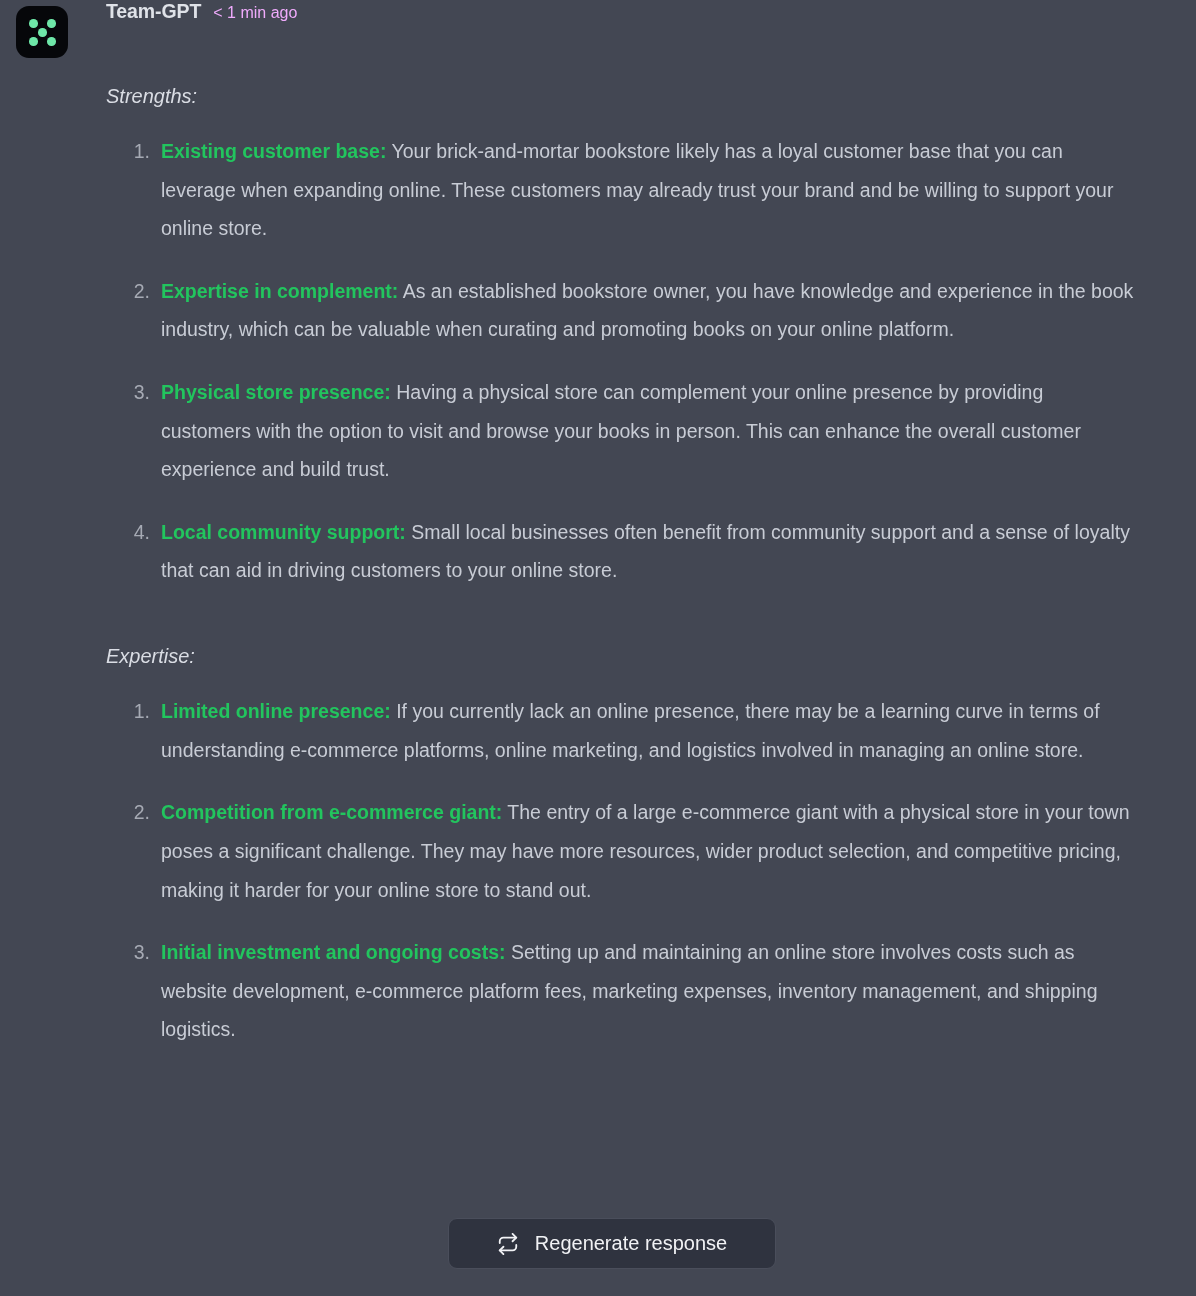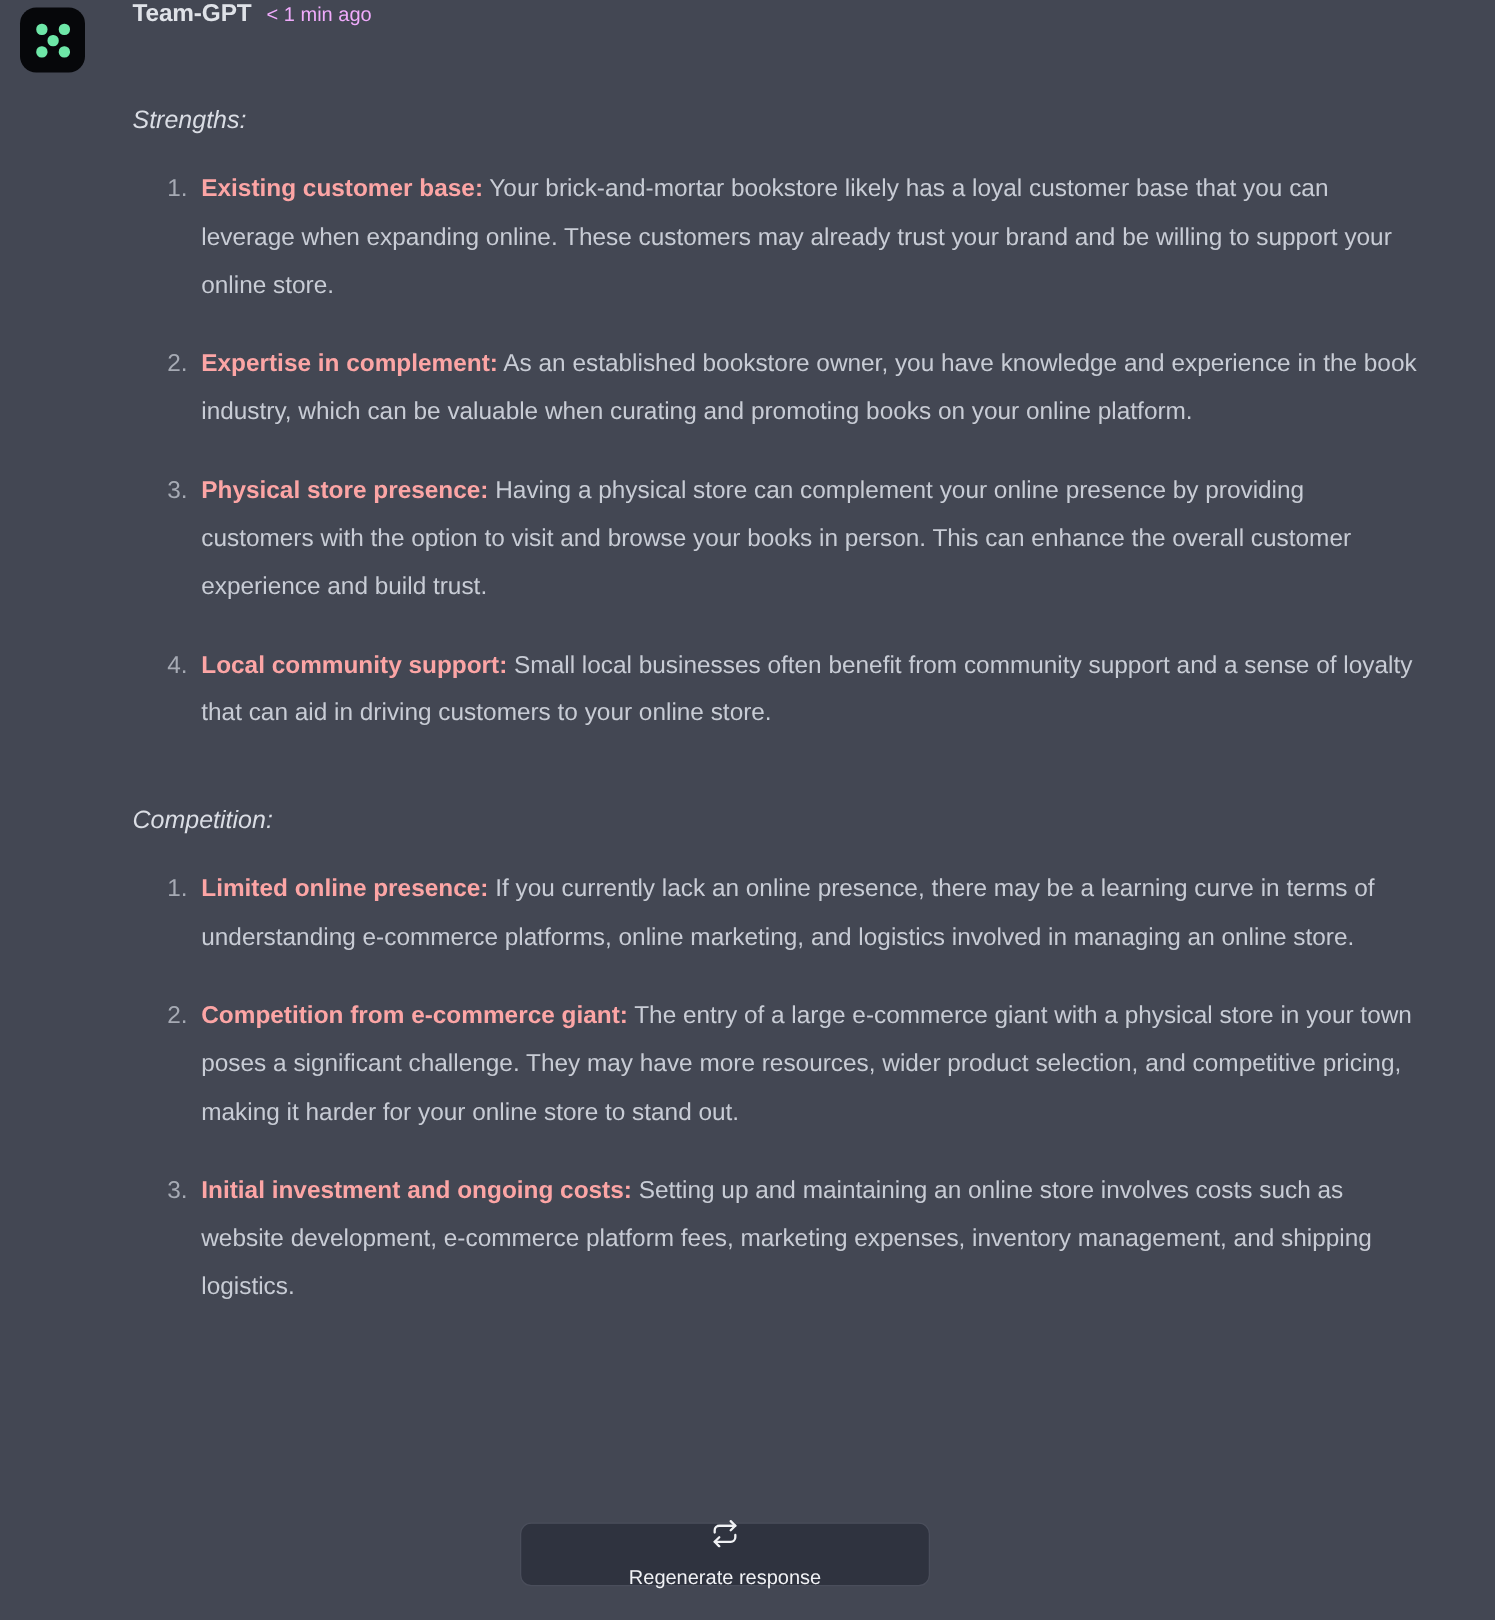--- a/index.html
+++ b/index.html
@@ -107,57 +107,56 @@
     left: 14px;
     top: 0;
     width: 30px;
     text-align: right;
     color: #a6aab4;
     font-size: 19.5px;
     line-height: 1.98;
   }
   ol.swot > li .lead {
     font-weight: bold;
-    color: #fca5a5;
+    color: #22c55e;
   }
 
   
   #fade {
     position: absolute;
     left: 0; right: 0;
     bottom: 0;
     height: 112px;
     pointer-events: none;
     background: linear-gradient(to bottom,
        rgba(67,71,83,0) 0%,
        rgba(67,71,83,0.55) 42%,
        rgba(67,71,83,0.88) 72%,
        rgba(67,71,83,1) 100%);
     z-index: 5;
   }
 
   
   #regen {
     position: absolute;
-    left: 416px;
+    left: 448px;
     top: 1218px;
     width: 328px;
     height: 51px;
     background: #2f333f;
     border: 1px solid #4a4e5b;
     border-radius: 9px;
     display: flex;
     align-items: center;
     justify-content: center;
     gap: 16px;
     color: #f1f2f5;
-    font-size: 16px;
+    font-size: 20px;
     cursor: pointer;
     z-index: 10;
-    flex-direction: column;
   }
   #regen .label { white-space: nowrap; }
   #regen svg { display: block; }
 </style>
 </head>
 <body>
 
 <div id="message">
   <div class="msg-row">
 
@@ -178,21 +177,21 @@
 
 
       <div id="sections">
           <div class="section-label">Strengths:</div>
           <ol class="swot">
             <li><span class="num">1.</span><span class="lead">Existing customer base:</span><span class="body"> Your brick-and-mortar bookstore likely has a loyal customer base that you can leverage when expanding online. These customers may already trust your brand and be willing to support your online store.</span></li>
             <li><span class="num">2.</span><span class="lead">Expertise in complement:</span><span class="body"> As an established bookstore owner, you have knowledge and experience in the book industry, which can be valuable when curating and promoting books on your online platform.</span></li>
             <li><span class="num">3.</span><span class="lead">Physical store presence:</span><span class="body"> Having a physical store can complement your online presence by providing customers with the option to visit and browse your books in person. This can enhance the overall customer experience and build trust.</span></li>
             <li><span class="num">4.</span><span class="lead">Local community support:</span><span class="body"> Small local businesses often benefit from community support and a sense of loyalty that can aid in driving customers to your online store.</span></li>
           </ol>
-          <div class="section-label">Competition:</div>
+          <div class="section-label">Expertise:</div>
           <ol class="swot">
             <li><span class="num">1.</span><span class="lead">Limited online presence:</span><span class="body"> If you currently lack an online presence, there may be a learning curve in terms of understanding e-commerce platforms, online marketing, and logistics involved in managing an online store.</span></li>
             <li><span class="num">2.</span><span class="lead">Competition from e-commerce giant:</span><span class="body"> The entry of a large e-commerce giant with a physical store in your town poses a significant challenge. They may have more resources, wider product selection, and competitive pricing, making it harder for your online store to stand out.</span></li>
             <li><span class="num">3.</span><span class="lead">Initial investment and ongoing costs:</span><span class="body"> Setting up and maintaining an online store involves costs such as website development, e-commerce platform fees, marketing expenses, inventory management, and shipping logistics.</span></li>
           </ol>
         </div>
 
     </div>
   </div>
 </div>

